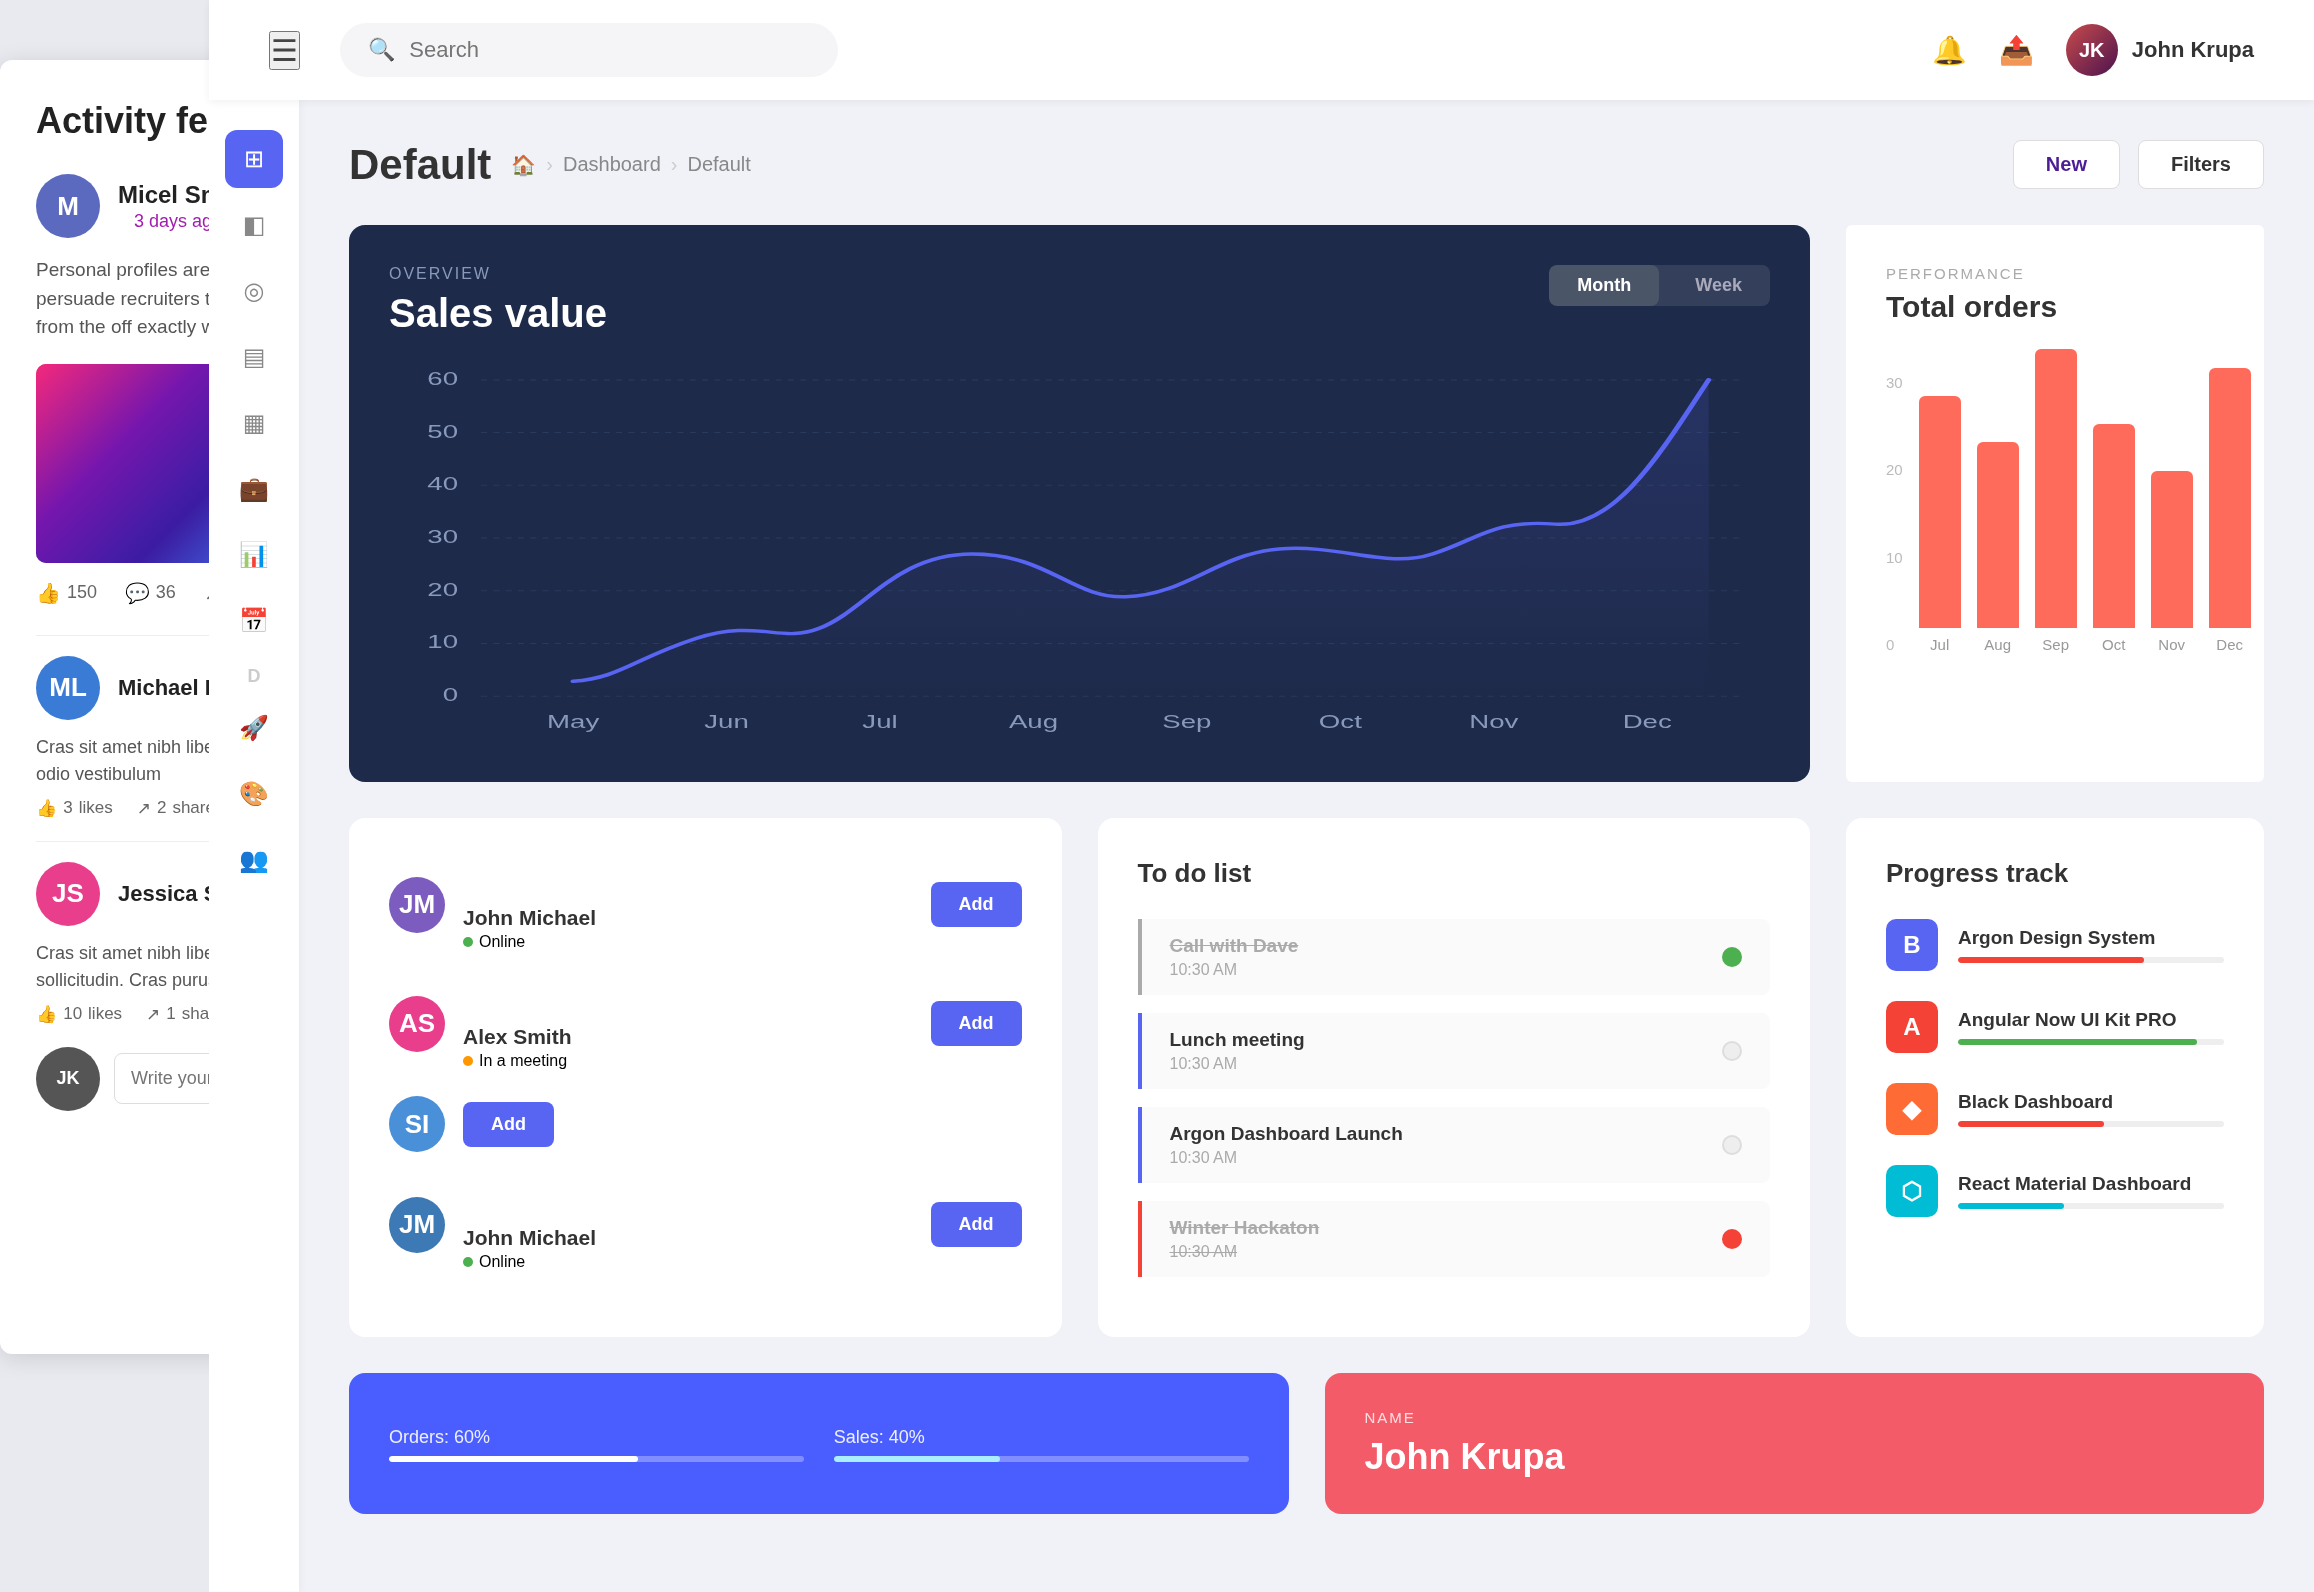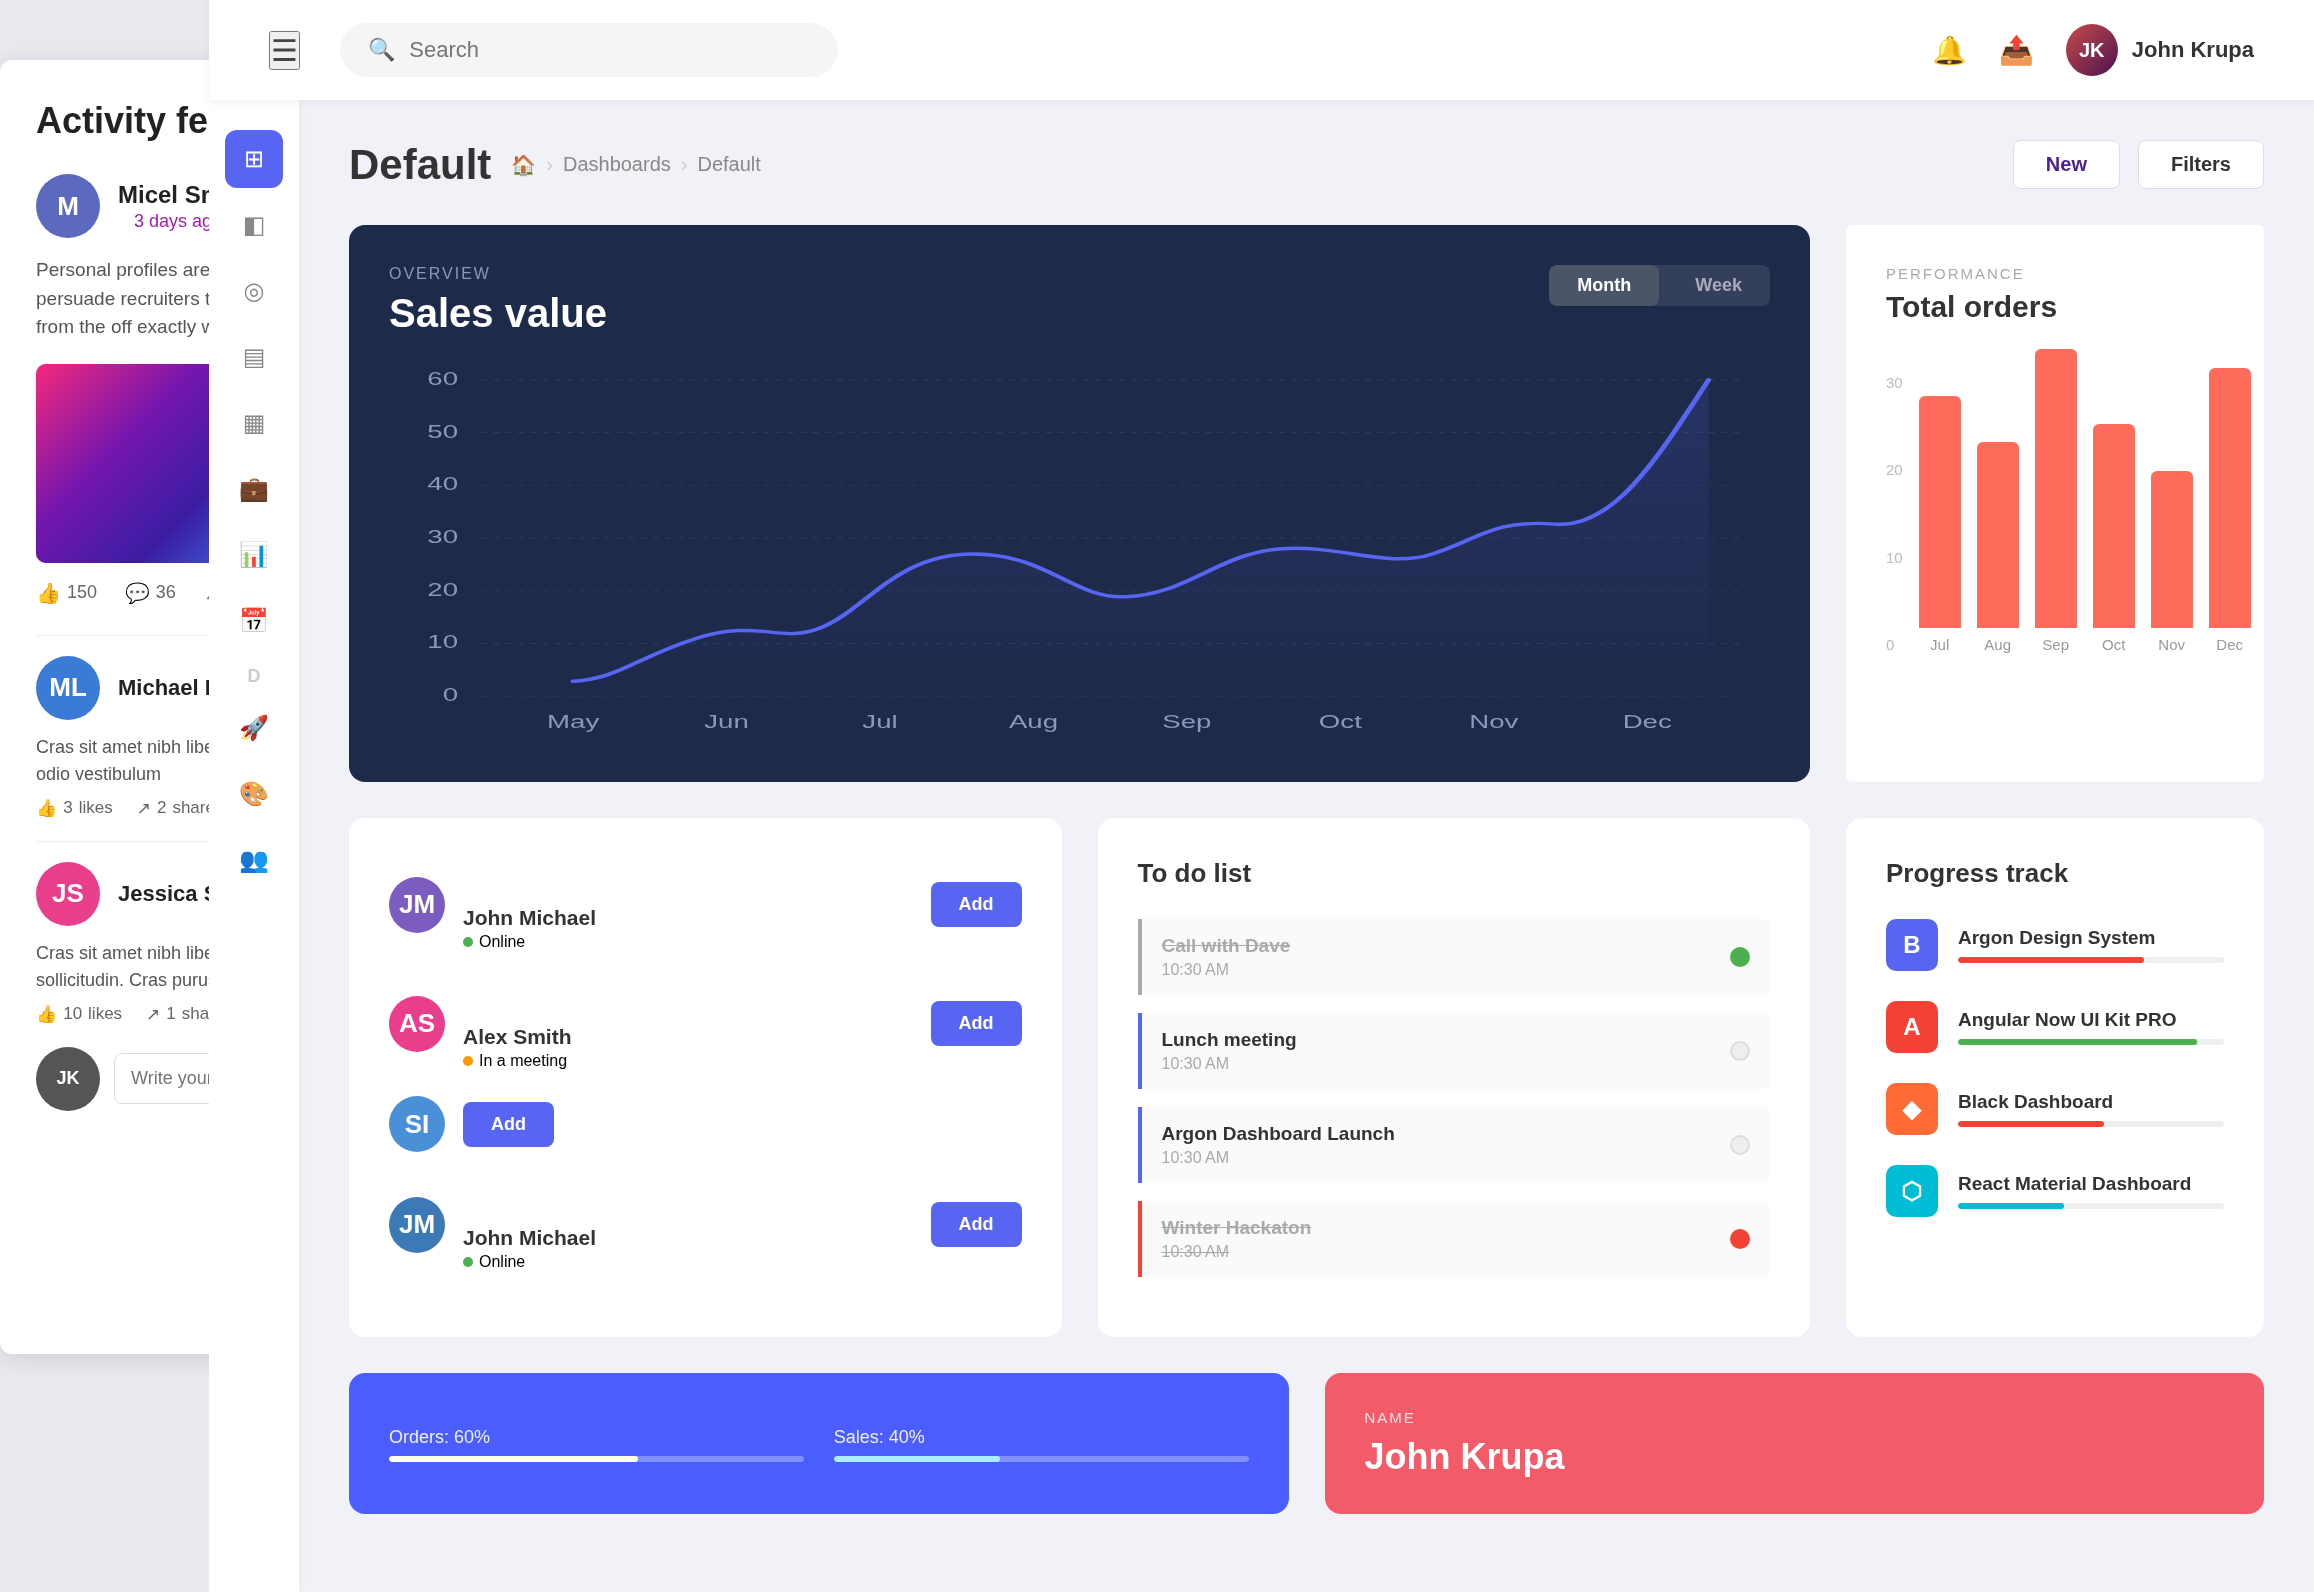--- a/index.html
+++ b/index.html
@@ -472,21 +472,21 @@
     }
 
     
     .todo-card {
       background: #fff;
       border-radius: 16px;
       padding: 40px;
     }
     .todo-item {
       border-left: 4px solid #5865f2;
-      padding: 16px 20px;
+      padding: 16px 28px;
       margin-bottom: 18px;
       background: #fafafa;
       border-radius: 0 8px 8px 0;
       display: flex;
       align-items: center;
       justify-content: space-between;
     }
     .todo-item.completed .todo-title {
       text-decoration: line-through;
       color: #aaa;
@@ -728,21 +728,21 @@
     </div>
 
     <div class="main-content">
 
       <div class="page-header">
         <div class="page-header-left">
           <span class="page-title">Default</span>
           <div class="breadcrumb">
             <span>🏠</span>
             <span class="breadcrumb-sep">›</span>
-            <span class="breadcrumb-link">Dashboards</span>
+            <span class="breadcrumb-link">Dashboard</span>
             <span class="breadcrumb-sep">›</span>
             <span class="breadcrumb-current">Default</span>
           </div>
         </div>
         <div class="page-header-actions">
           <button class="btn-new">New</button>
           <button class="btn-filters">Filters</button>
         </div>
       </div>
 

